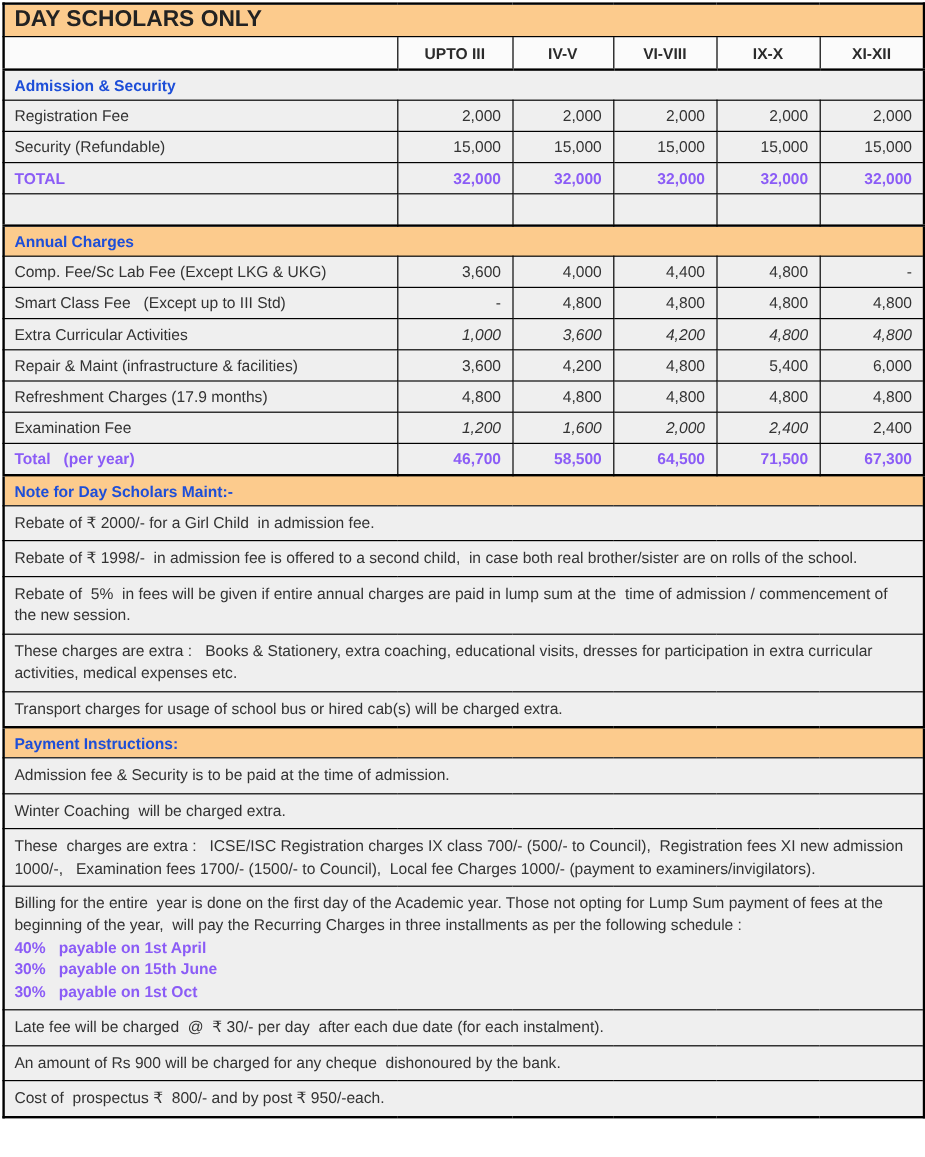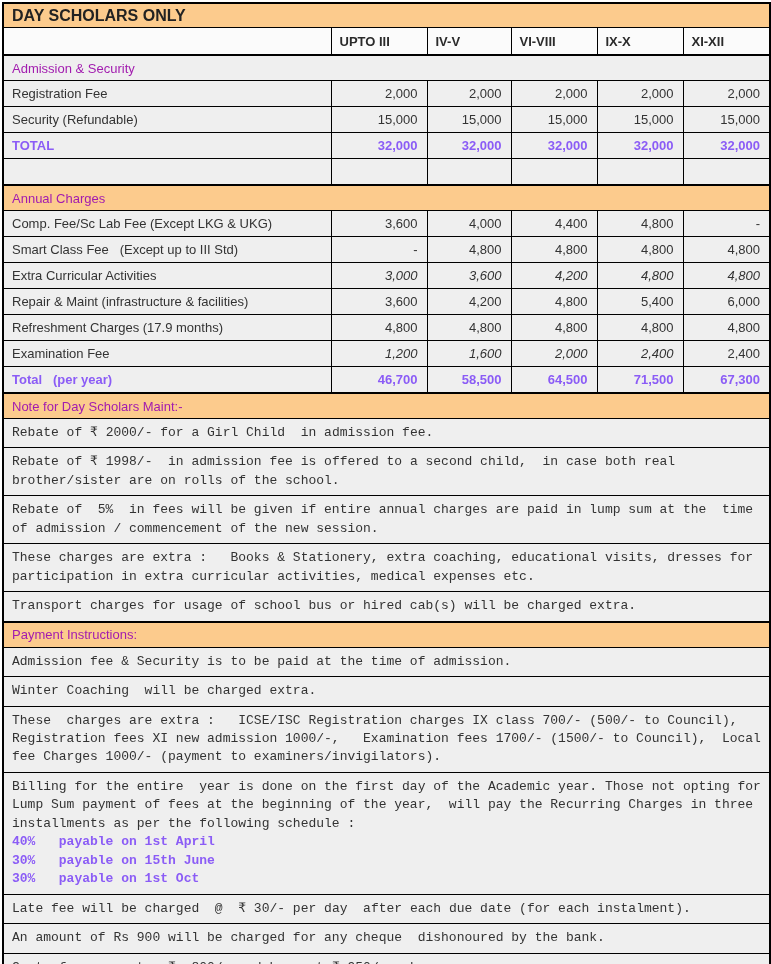--- a/index.html
+++ b/index.html
@@ -1,31 +1,31 @@
 <!DOCTYPE html>
 <html><head>
 <meta charset="utf-8">
 <style>
   html,body{margin:0;padding:0;background:#fff;}
   body{font-family:"Liberation Sans","DejaVu Sans",sans-serif;}
   .wrap{padding:2px;width:767px;}
   table{border-collapse:collapse;table-layout:fixed;width:767px;border:2px solid #000;}
   td{border:1px solid #000;background:#efefef;color:#333;font-size:13px;
      padding:2px 8px;height:21px;vertical-align:middle;white-space:pre-wrap;overflow:hidden;}
-  .title{background:#fccb8d;font-weight:bold;font-size:16px;color:#222;height:19px;}
-  .colh{background:#fbfbfb;font-weight:bold;color:#2b2b2b;
+  .title{background:#fccb8d;font-weight:bold;font-size:19px;color:#222;height:19px;}
+  .colh{background:#fbfbfb;text-align:center;font-weight:bold;color:#2b2b2b;
         border-bottom:2px solid #000;height:22px;margin-top:11px;}
-  .sec{font-weight:normal;color:#a21caf;height:20px;}
+  .sec{font-weight:bold;color:#1d4ed8;height:20px;}
   .orange{background:#fccb8d;border-top:2px solid #000;}
   .grayhead{background:#efefef;}
   .label{padding-left:8px;}
   .num{text-align:right;padding-right:9px;}
   .b{font-weight:bold;color:#8b5cf6;}
   .it{font-style:italic;}
-  .note{height:auto;padding:5px 8px;line-height:1.42;font-family:Liberation Mono, monospace;}
+  .note{height:auto;padding:5px 8px;line-height:1.42;}
 </style>
 </head>
 <body>
 
 <div class="wrap">
   <table>
     <colgroup>
       <col style="width:328px">
         <col style="width:96px">
         <col style="width:84px">
@@ -96,21 +96,21 @@
         <tr>
           <td class="label">Smart Class Fee   (Except up to III Std)</td>
           <td class="num">-</td>
           <td class="num">4,800</td>
           <td class="num">4,800</td>
           <td class="num">4,800</td>
           <td class="num">4,800</td>
         </tr>
         <tr>
           <td class="label">Extra Curricular Activities</td>
-          <td class="num it">3,000</td>
+          <td class="num it">1,000</td>
           <td class="num it">3,600</td>
           <td class="num it">4,200</td>
           <td class="num it">4,800</td>
           <td class="num it">4,800</td>
         </tr>
         <tr>
           <td class="label">Repair &amp; Maint (infrastructure &amp; facilities)</td>
           <td class="num">3,600</td>
           <td class="num">4,200</td>
           <td class="num">4,800</td>

